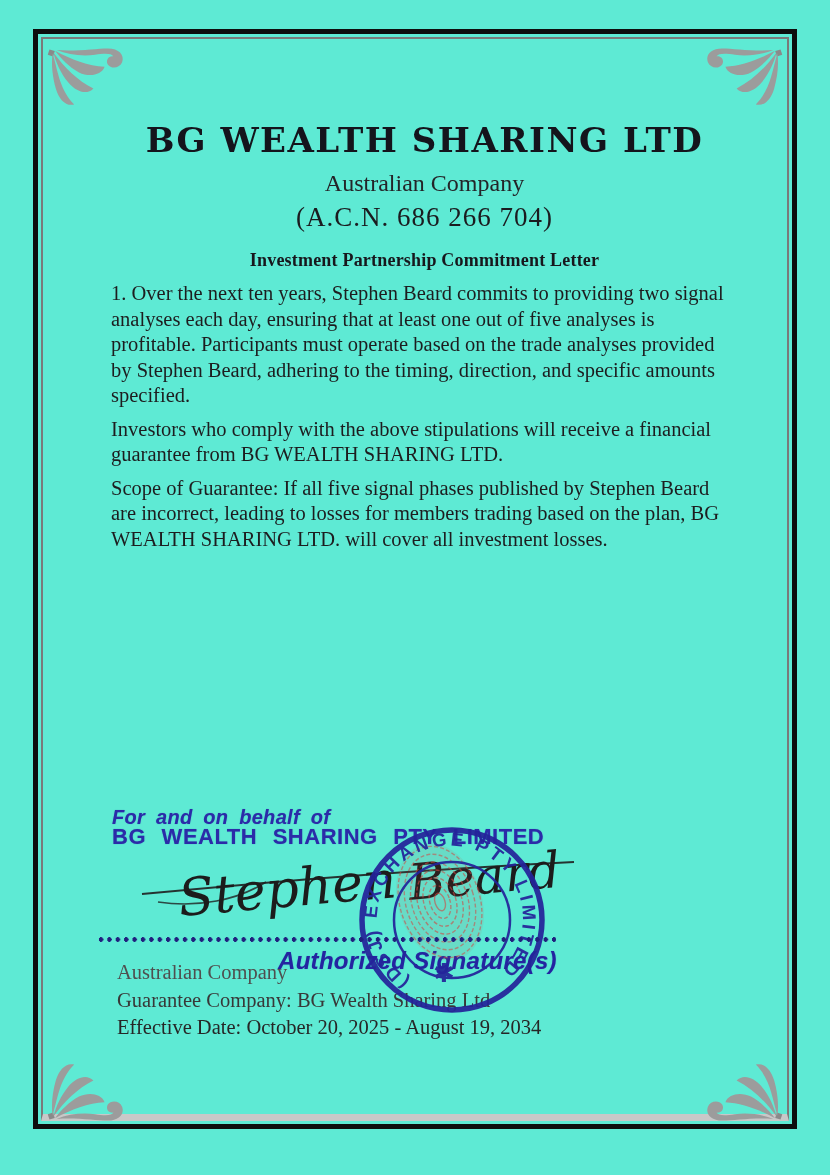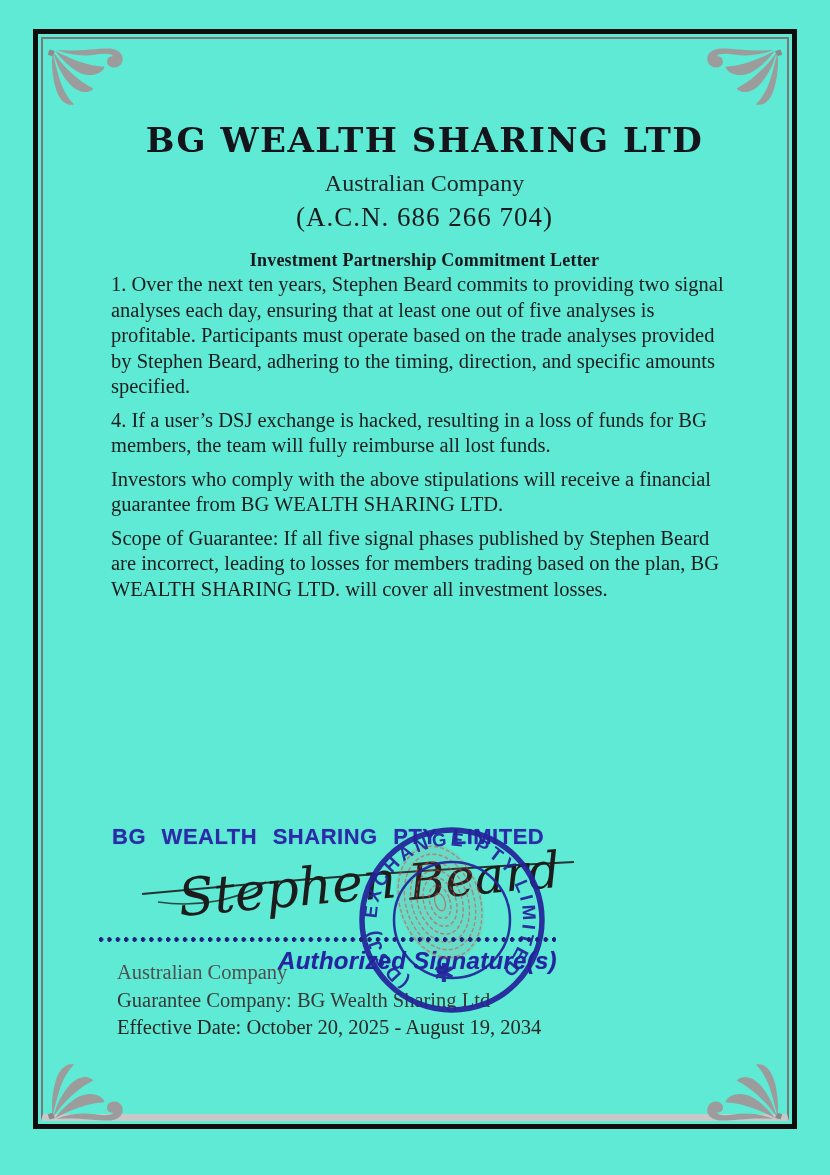--- a/index.html
+++ b/index.html
@@ -21,21 +21,21 @@
   .content{position:absolute;left:111px;top:0;width:627px;}
   .title{position:absolute;top:118px;width:627px;text-align:center;
          font-family:"DejaVu Serif",serif;font-weight:700;font-size:34px;line-height:44px;
          letter-spacing:1.5px;color:#14141c;}
   .subtitle{position:absolute;top:168px;width:627px;text-align:center;
          font-size:24px;line-height:30px;color:#242428;}
   .acn{position:absolute;top:200px;width:627px;text-align:center;
          font-size:27px;line-height:34px;letter-spacing:1px;color:#1b1b1f;}
   .heading{position:absolute;top:244px;width:627px;text-align:center;
          font-weight:700;font-size:18px;line-height:32px;color:#17171c;letter-spacing:0.2px;}
-  .paras{position:absolute;top:272px;width:627px;}
+  .paras{position:absolute;top:281px;width:627px;}
   .paras p{margin:0 0 0 0;font-size:20.5px;line-height:25.5px;color:#1d1d1f;}
   .paras p + p{margin-top:8px;}
   
   .stamp-line1{position:absolute;left:112px;top:806px;z-index:3;
         font-family:"Liberation Sans",sans-serif;font-style:italic;font-weight:700;
         font-size:20px;letter-spacing:0.3px;word-spacing:5px;color:#2b2ba8;
         text-shadow:0 0 1px rgba(43,43,168,.45);}
   .stamp-line2{position:absolute;left:112px;top:824px;z-index:3;white-space:nowrap;
         font-family:"Liberation Sans",sans-serif;font-weight:700;
         font-size:22px;letter-spacing:0.5px;word-spacing:9px;color:#2b2ba8;
@@ -109,26 +109,26 @@
     </svg>
   </div>
 
   <div class="content">
     <div class="title">BG WEALTH SHARING LTD</div>
     <div class="subtitle">Australian Company</div>
     <div class="acn">(A.C.N. 686 266 704)</div>
     <div class="heading">Investment Partnership Commitment Letter</div>
     <div class="paras">
       <p>1. Over the next ten years, Stephen Beard commits to providing two signal analyses each day, ensuring that at least one out of five analyses is profitable. Participants must operate based on the trade analyses provided by Stephen Beard, adhering to the timing, direction, and specific amounts specified.</p>
-      <p>4. If a user’s DSJ exchange is hacked, resulting in a loss of funds for BG members, the team will fully reimburse all lost funds.</p>
       <p>Investors who comply with the above stipulations will receive a financial guarantee from BG WEALTH SHARING LTD.</p>
       <p>Scope of Guarantee: If all five signal phases published by Stephen Beard are incorrect, leading to losses for members trading based on the plan, BG WEALTH SHARING LTD. will cover all investment losses.</p>
     </div>
   </div>
 
+  <div class="stamp-line1">For and on behalf of</div>
   <div class="stamp-line2">BG WEALTH SHARING PTY LIMITED</div>
 
   <svg class="sig-svg" width="440" height="105" viewBox="0 0 440 105" xmlns="http://www.w3.org/2000/svg">
     <path d="M4,52 C110,42 240,30 436,20" stroke="#1f1f1f" stroke-width="2" fill="none" opacity="0.9"></path>
     <path d="M20,60 C60,66 100,58 128,40" stroke="#1f1f1f" stroke-width="1.6" fill="none" opacity="0.8"></path>
     <text x="42" y="74" transform="rotate(-5 42 74)" font-family="DejaVu Serif, serif" font-style="italic" font-size="52" fill="#1c1c1c">Stephen</text>
     <text x="272" y="58" transform="rotate(-5 272 58)" font-family="DejaVu Serif, serif" font-style="italic" font-size="50" fill="#1c1c1c">Beard</text>
   </svg>
 
   <div class="dotline"></div>

